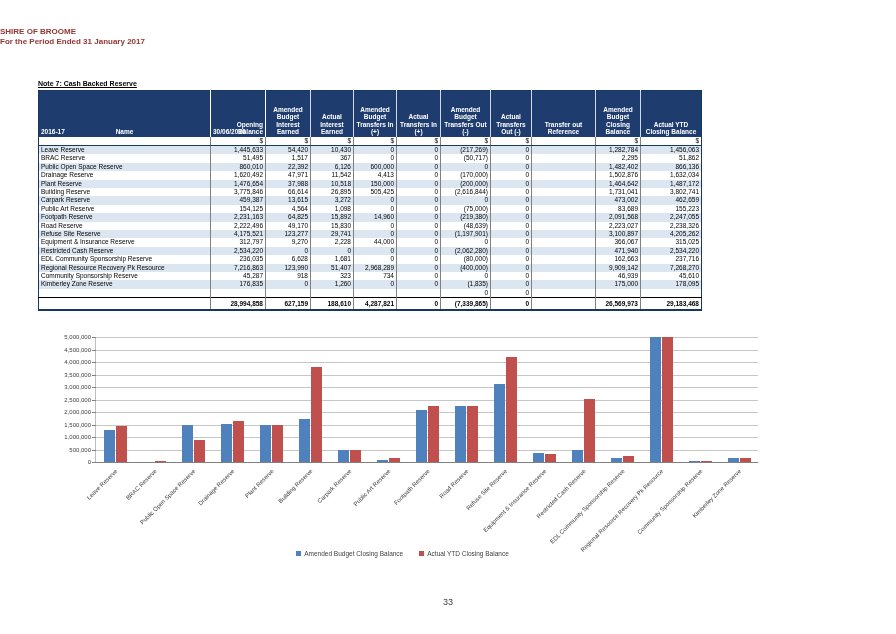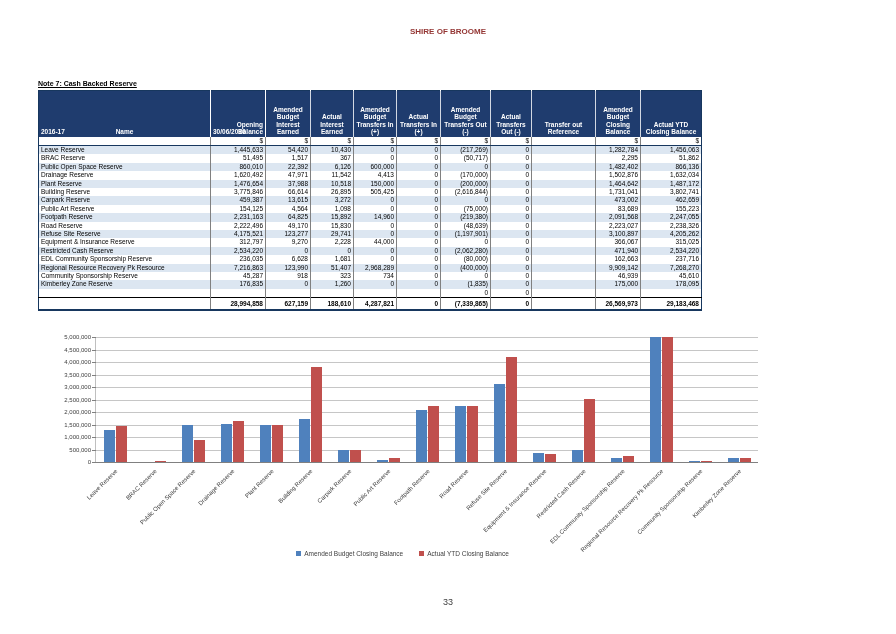--- a/index.html
+++ b/index.html
@@ -3,21 +3,21 @@
 <meta charset="utf-8">
 <style>
   * { margin:0; padding:0; box-sizing:border-box; }
   html,body { background:#ffffff; }
   body { font-family:"Liberation Sans", sans-serif; }
   #page {
     position:relative; width:896px; height:634px; background:#fff; overflow:hidden;
   }
 
   
-  #doc-header { position:absolute; top:27px; left:0; width:100%; text-align:center; }
+  #doc-header { position:absolute; top:27px; left:0; width:100%; text-align:left; }
   #doc-header .t-line { font-size:8px; font-weight:bold; color:#943634; line-height:10px; }
 
   #note-label {
     position:absolute; left:38px; top:80px;
     font-size:7px; font-weight:bold; color:#000; text-decoration:underline;
   }
 
   
   #table-wrap { position:absolute; left:38px; top:90px; }
   table.reserves {
@@ -85,20 +85,21 @@
     font-size:9px; color:#404040;
   }
 </style>
 </head>
 <body>
 
 <div id="page">
 
   <div id="doc-header">
     <div class="t-line">SHIRE OF BROOME</div>
+    <div class="t-line">For the Period Ended 31 January 2017</div>
   </div>
 
   <div id="note-label">Note 7: Cash Backed Reserve</div>
 
   <div id="table-wrap">
     <table class="reserves">
       <colgroup>
         <col style="width:172px">
           <col style="width:55px">
           <col style="width:45px">

